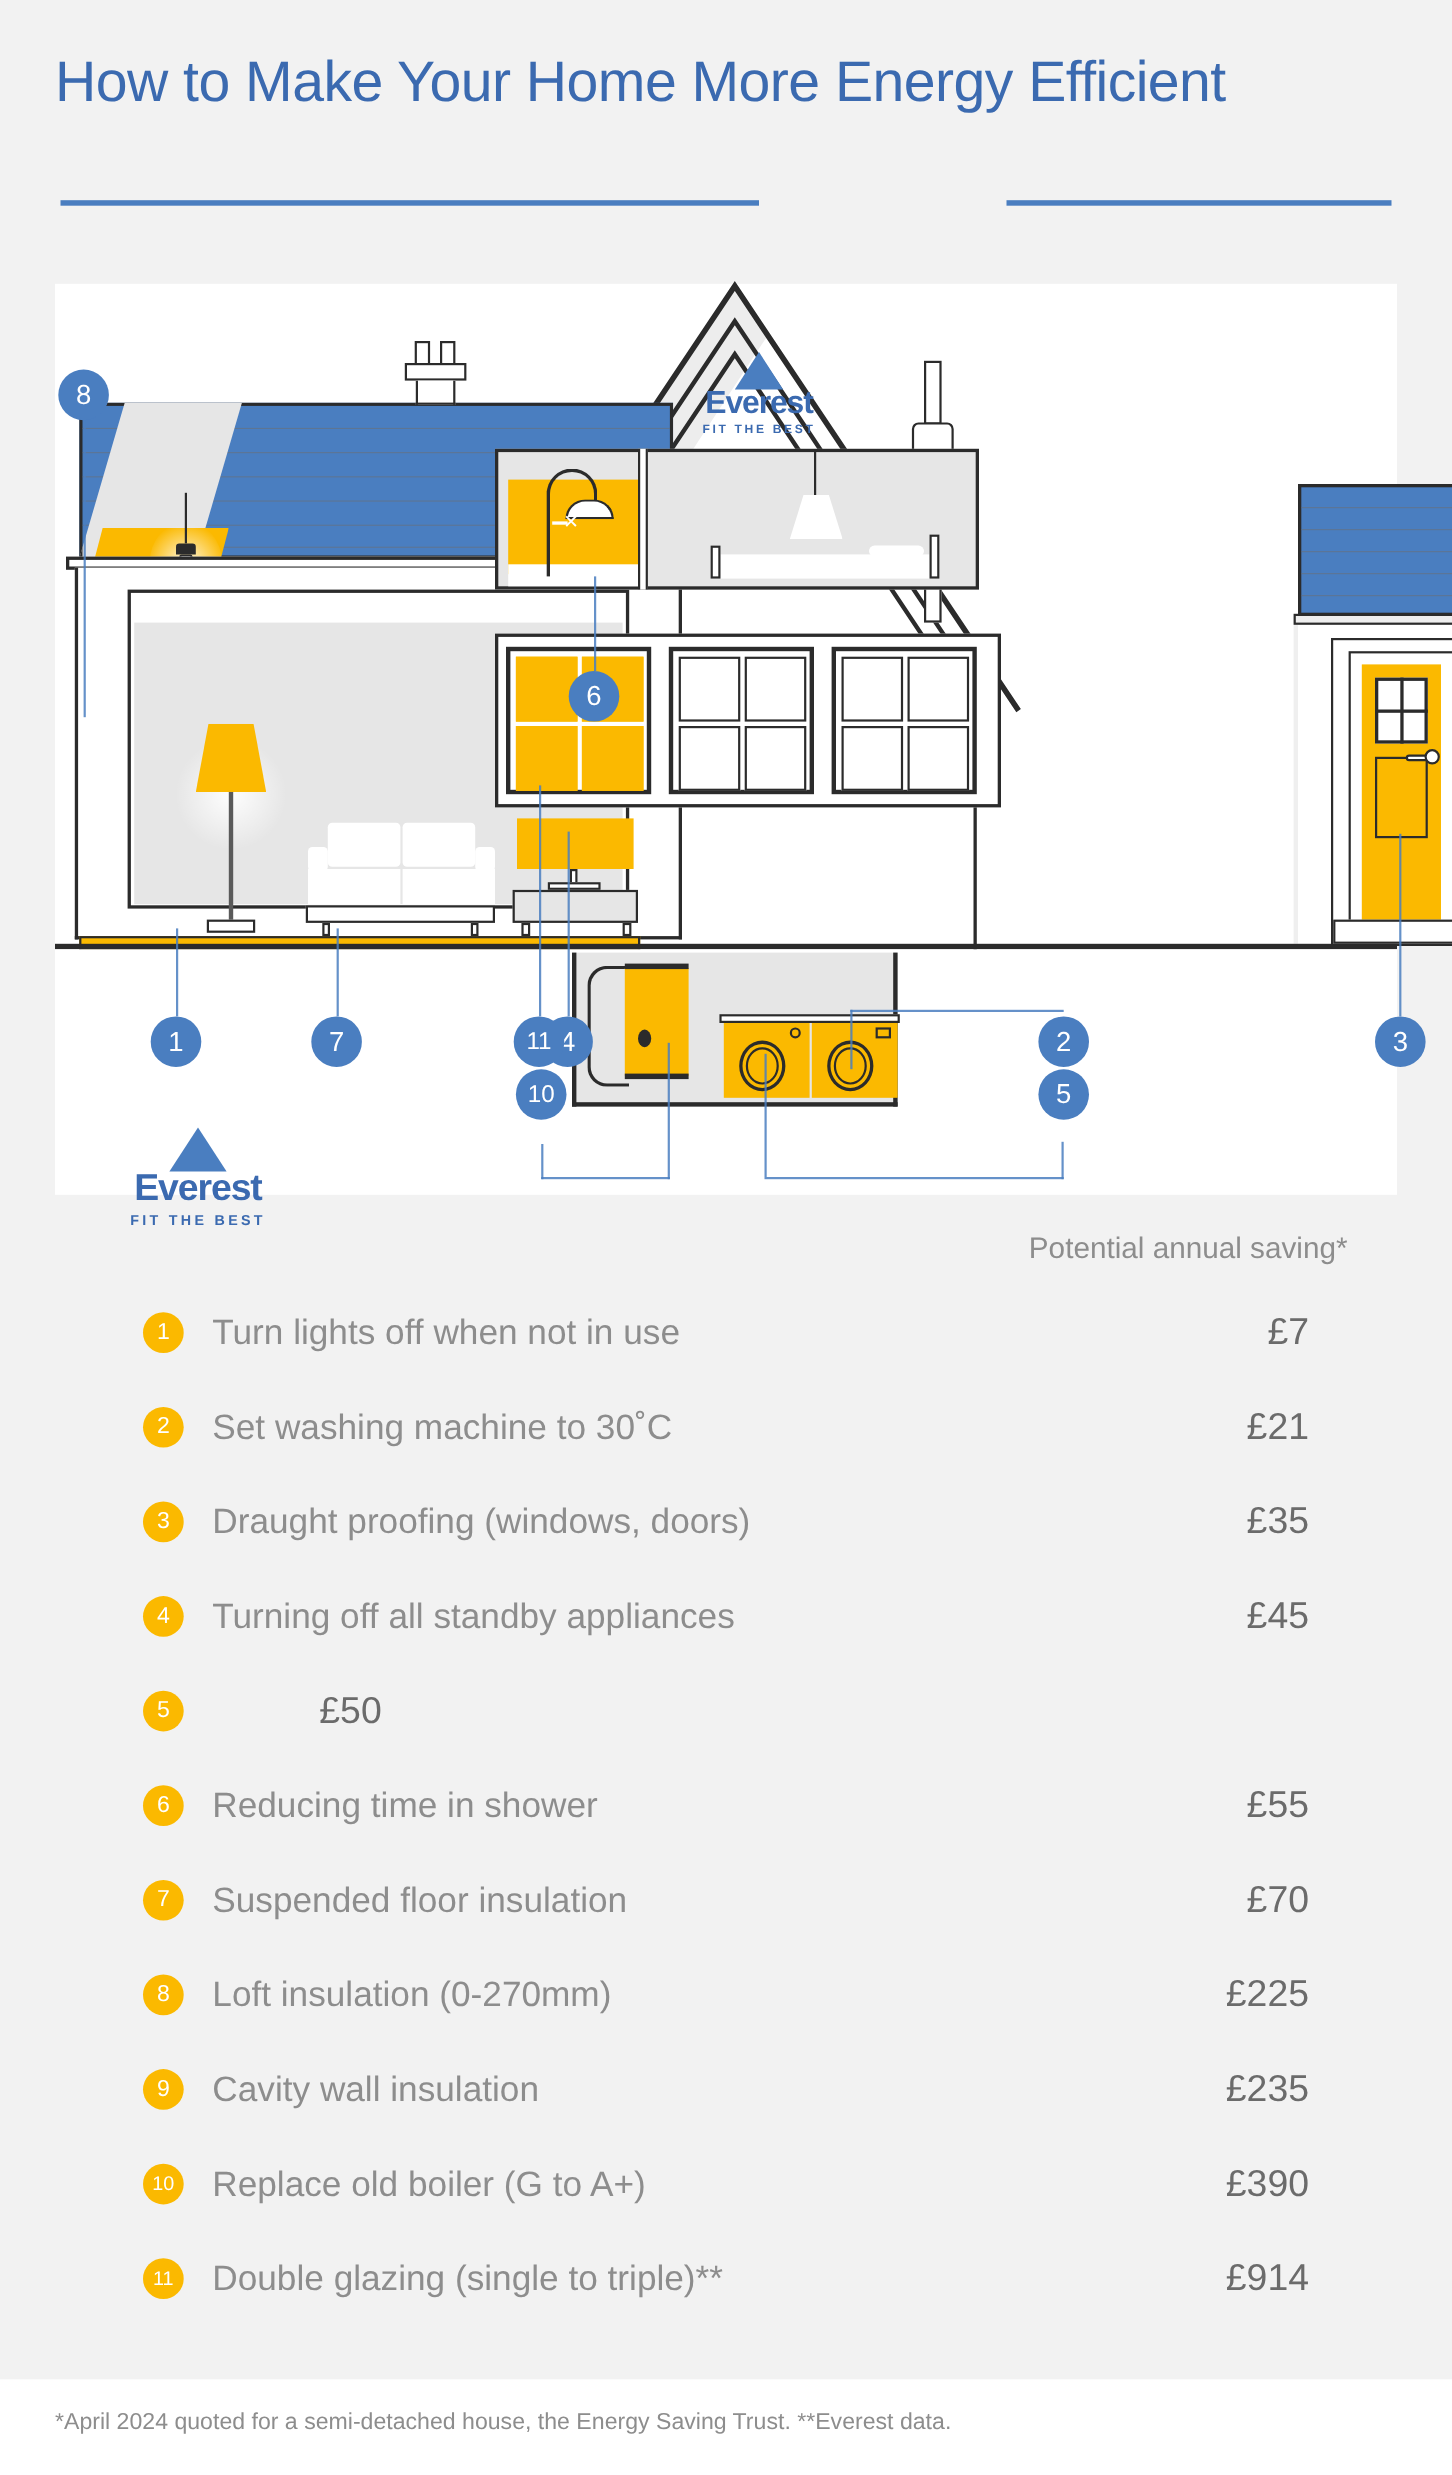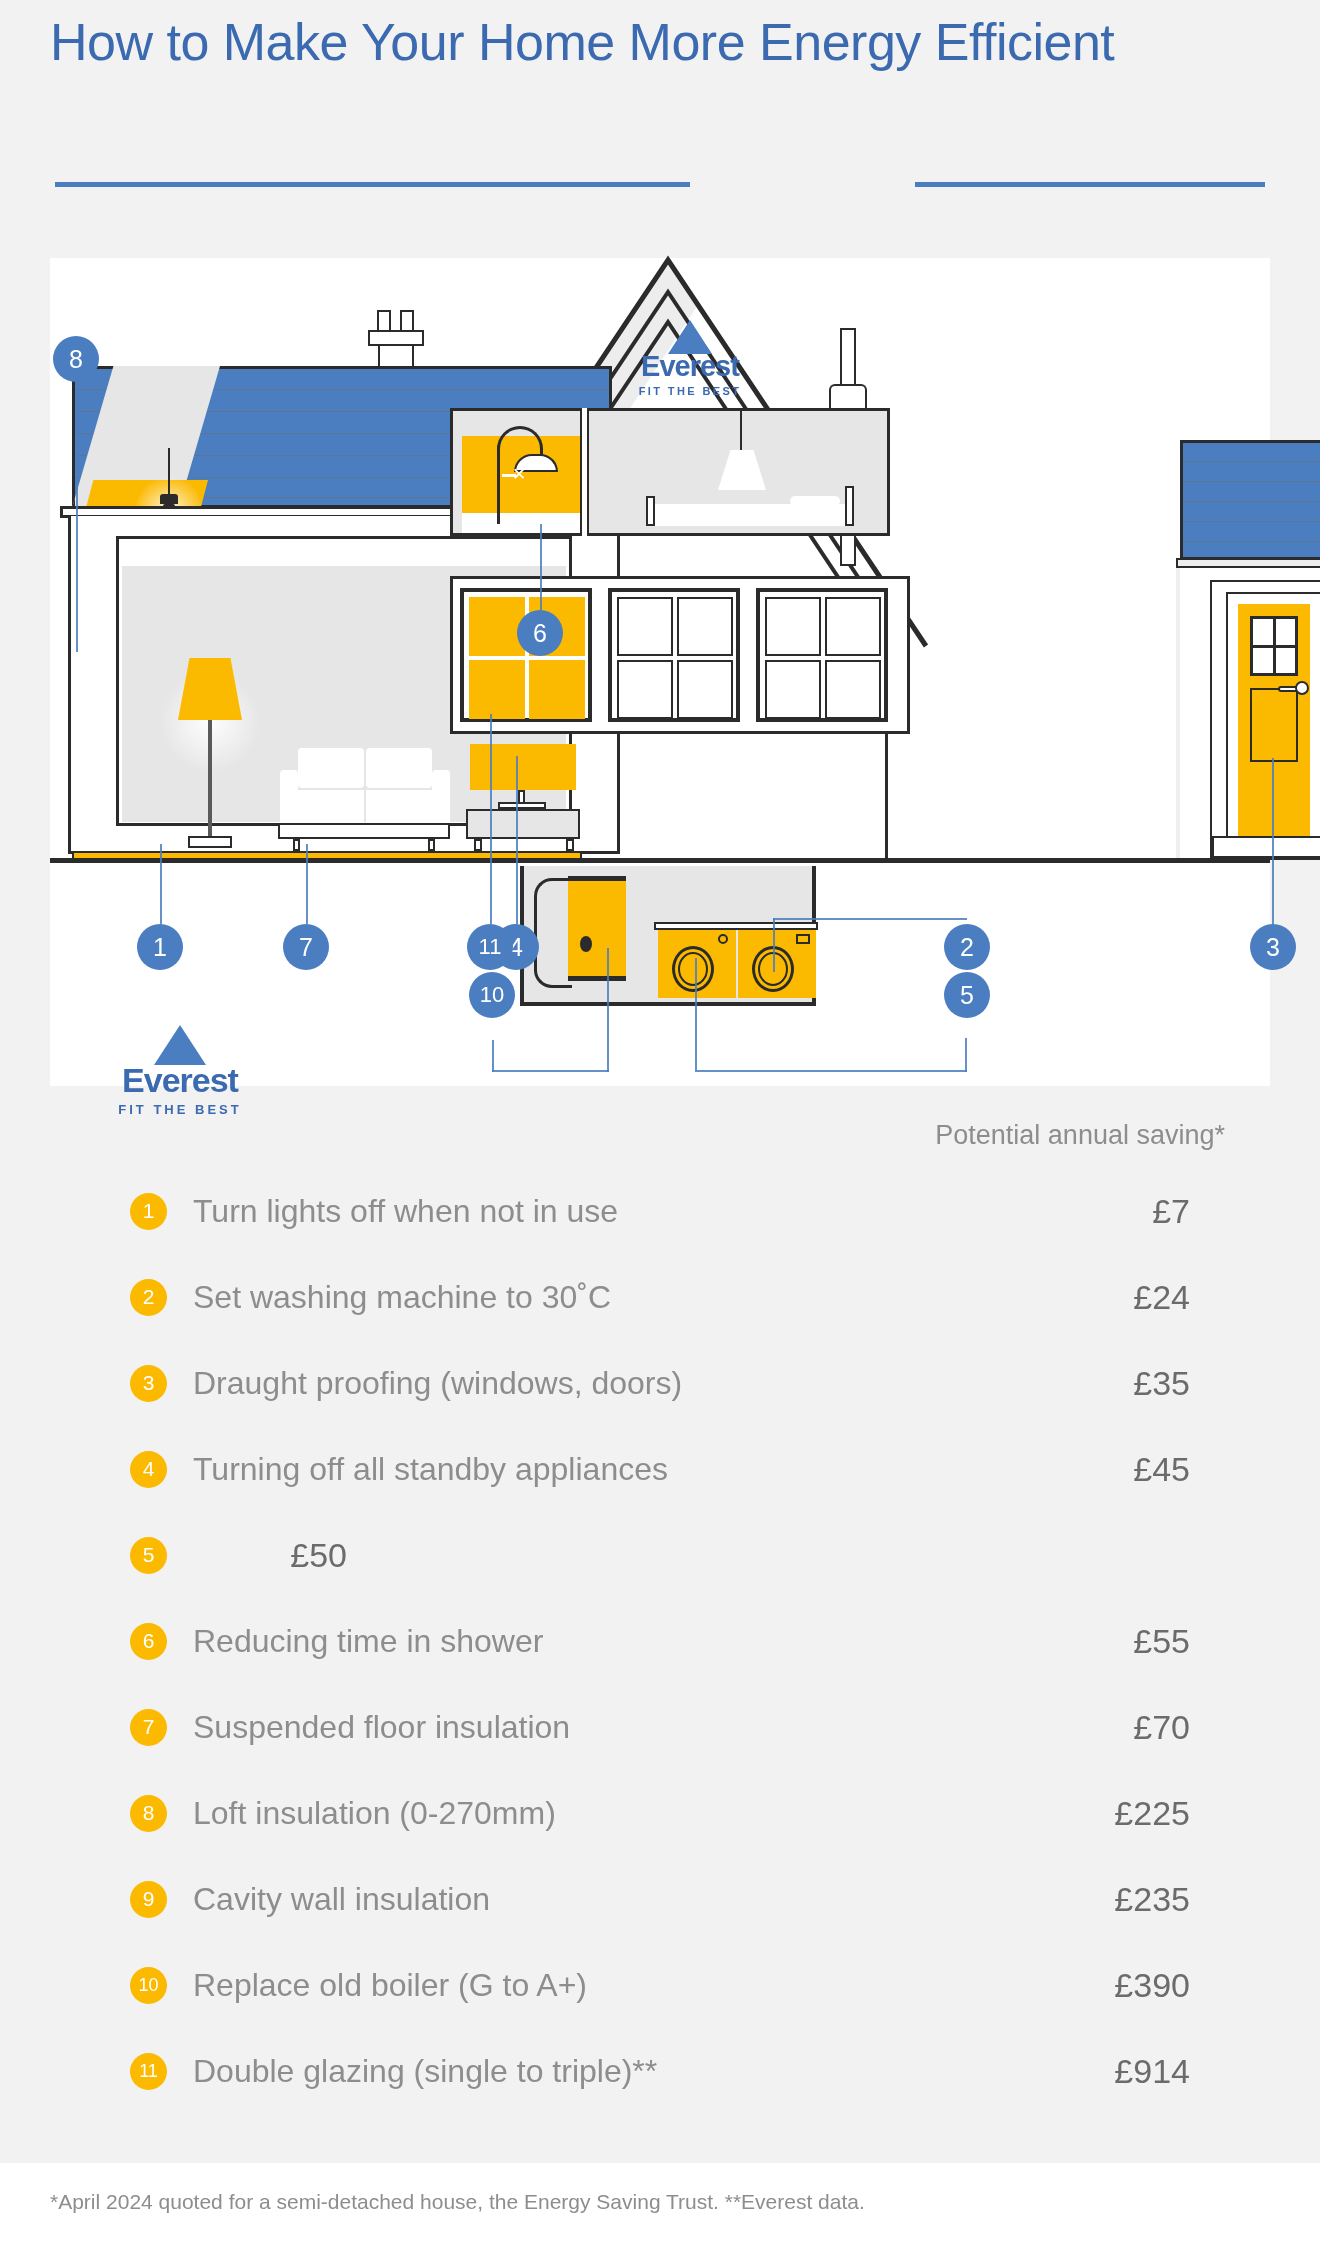--- a/index.html
+++ b/index.html
@@ -6,21 +6,21 @@
   html, body {
     width: 1320px; height: 2250px;
     background: #f2f2f2;
     font-family: "Liberation Sans", sans-serif;
     overflow: hidden;
   }
   .page { position: relative; width: 1320px; height: 2250px; background: #f2f2f2; }
 
   
   .title {
-    position: absolute; left: 50px; top: 12px;
+    position: absolute; left: 50px; top: 45px;
     font-size: 52px; font-weight: 400; color: #3b6ab0;
     letter-spacing: -0.5px; white-space: nowrap;
     font-family: "Liberation Sans", sans-serif;
   }
   .rule { position: absolute; height: 5px; background: #4a7ec0; }
   .rule-left  { left: 55px;  top: 182px; width: 635px; }
   .rule-right { left: 915px; top: 182px; width: 350px; }
 
   
   .illus {
@@ -467,21 +467,21 @@
 
     <div class="row" data-name="list-item">
       <div class="num" data-name="list-number">1</div>
       <div class="label" data-name="list-label">Turn lights off when not in use</div>
       <div class="amount" data-name="list-amount">£7</div>
     </div>
 
     <div class="row" data-name="list-item">
       <div class="num" data-name="list-number">2</div>
       <div class="label" data-name="list-label">Set washing machine to 30˚C</div>
-      <div class="amount" data-name="list-amount">£24</div>
+      <div class="amount" data-name="list-amount">£21</div>
     </div>
 
     <div class="row" data-name="list-item">
       <div class="num" data-name="list-number">3</div>
       <div class="label" data-name="list-label">Draught proofing (windows, doors)</div>
       <div class="amount" data-name="list-amount">£35</div>
     </div>
 
     <div class="row" data-name="list-item">
       <div class="num" data-name="list-number">4</div>

